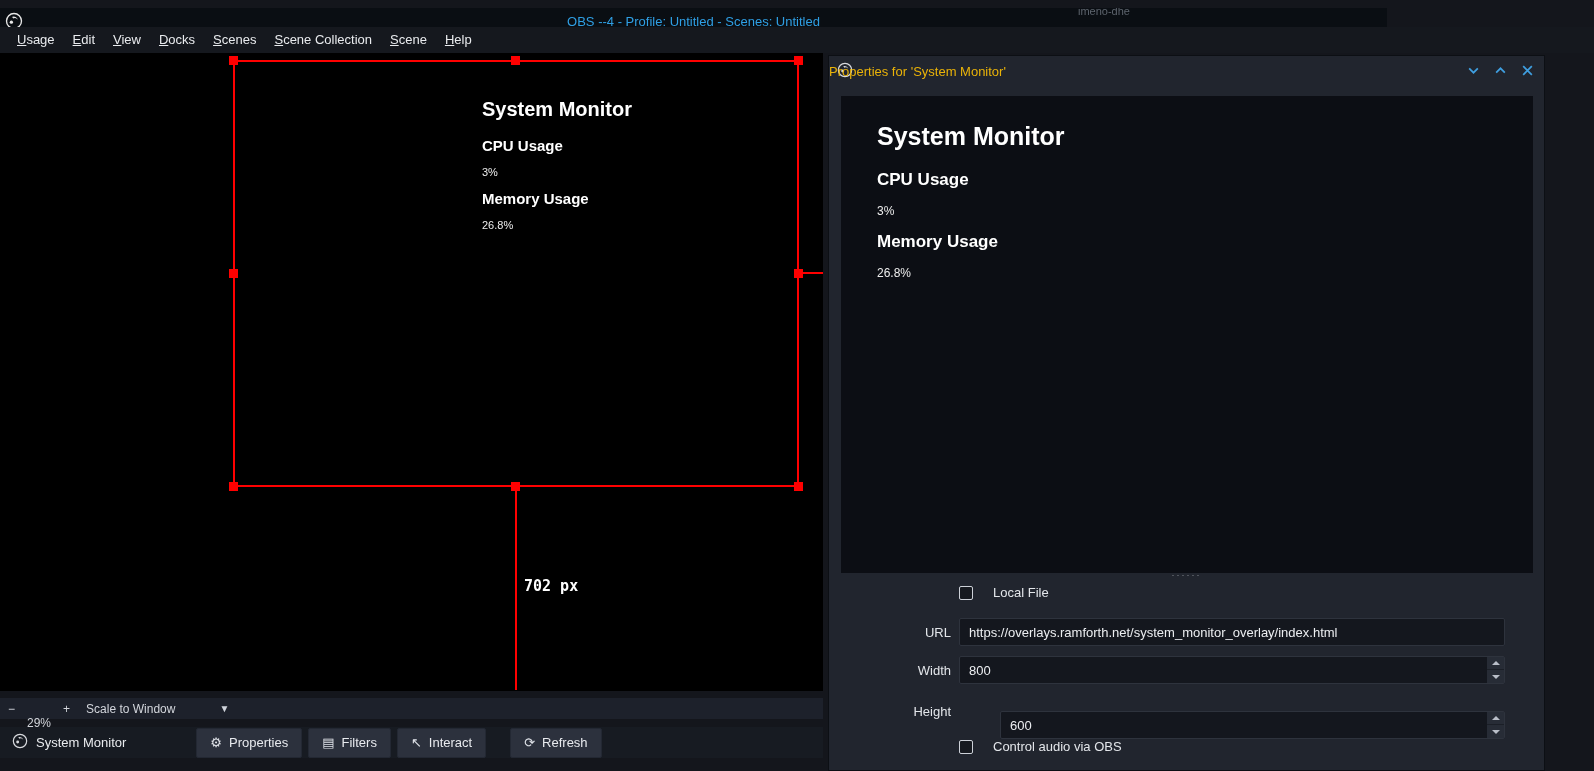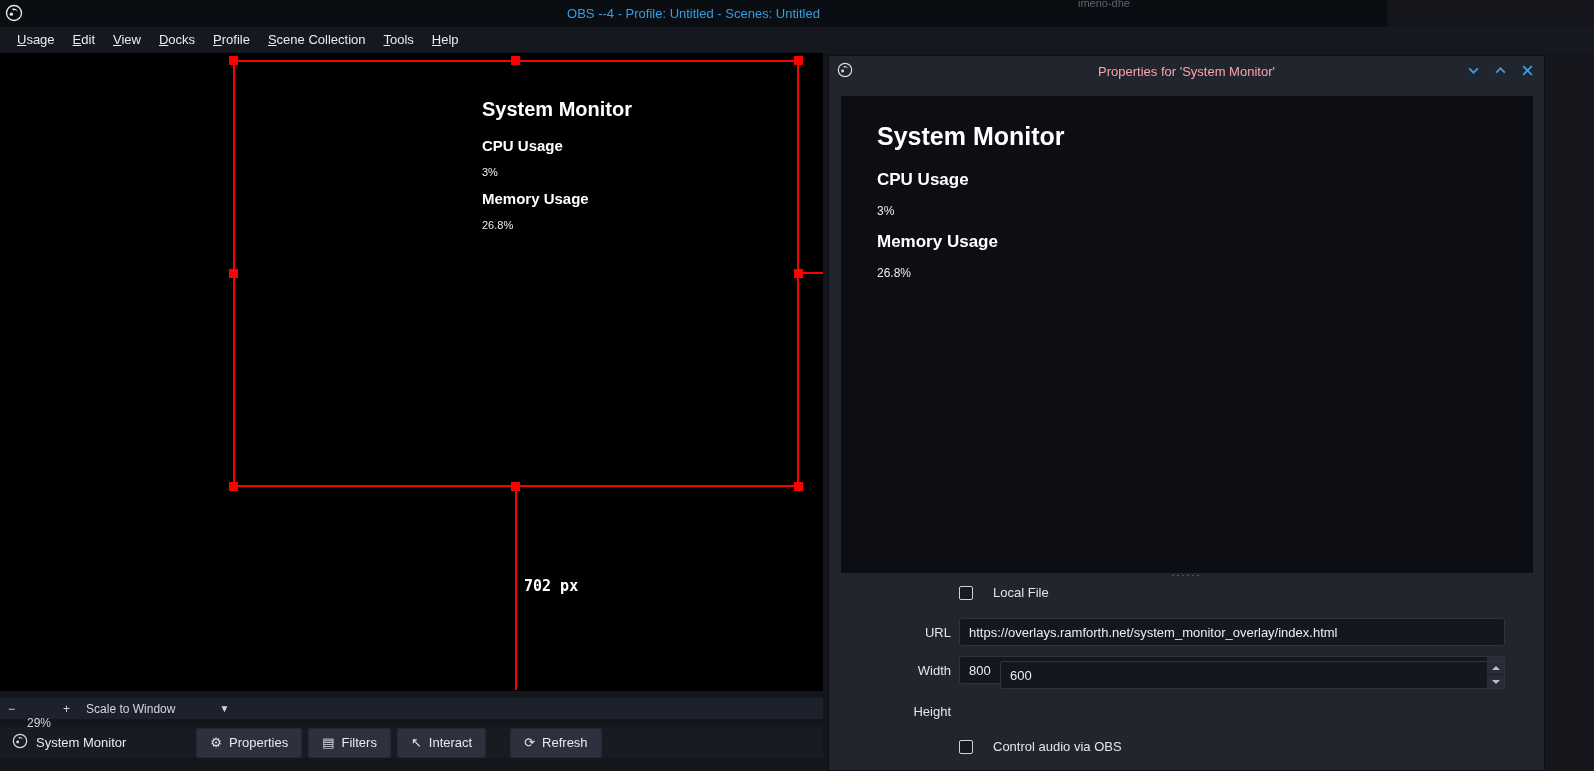--- a/index.html
+++ b/index.html
@@ -1,20 +1,20 @@
 <!DOCTYPE html>
 <html><head>
 <meta charset="utf-8">
 <style>
   * { margin:0; padding:0; box-sizing:border-box; }
   html,body { width:1594px; height:771px; overflow:hidden; background:#14161c;
               font-family:"Liberation Sans",sans-serif; position:relative; }
 
   
-  .titlebar { position:absolute; left:0; top:0; width:1387px; height:27px; background:#0a0e13; overflow:hidden; z-index:5; }
+  .titlebar { position:absolute; left:0; top:8px; width:1387px; height:27px; background:#0a0e13; overflow:hidden; z-index:5; }
   .obs-logo { display:inline-block; }
   .titlebar .obs-logo { position:absolute; left:5px; top:4px; }
   .title-text { position:absolute; left:0; right:0; top:6px; text-align:center; font-size:13px; color:#2f9fe4; }
   .artifact-top { position:absolute; left:1078px; top:-3px; font-size:11px; color:#5d646d; }
   .watermark { position:absolute; left:1468px; top:4px; font-size:19px; font-weight:bold; letter-spacing:2px;
                color:#2a333c; white-space:nowrap; font-style:italic; }
 
   
   .menubar { position:absolute; left:0; top:27px; width:1594px; height:26px; background:#15181e;
              display:flex; align-items:center; padding-left:8px; z-index:5; }
@@ -53,21 +53,21 @@
               display:flex; align-items:center; gap:7px; padding:0 13px; font-size:13px; color:#e8eaee; cursor:default; }
   .tool-btn .ticon { font-size:13px; color:#dfe2e8; }
   .tool-btn.first { margin-left:70px; }
   .tool-btn.gap { margin-left:18px; }
 
   
   .props { position:absolute; left:828px; top:55px; width:717px; height:716px; background:#21252e;
            border:1px solid #0c0f14; z-index:4; }
   .props-titlebar { position:relative; height:30px; }
   .props-titlebar .obs-logo { position:absolute; left:8px; top:6px; }
-  .props-title { position:absolute; left:0; right:0; top:8px; text-align:center; font-size:13px; color:#fca5a5; }
+  .props-title { position:absolute; left:0; right:0; top:8px; font-size:13px; color:#eab308; }
   .props-controls { position:absolute; right:10px; top:8px; display:flex; gap:14px; align-items:center; }
   .props-controls span { display:inline-flex; cursor:default; }
 
   .preview { position:absolute; left:12px; top:40px; width:692px; height:477px; background:#0c0e14; overflow:hidden; }
   .pv-text { position:absolute; left:36px; top:26px; color:#fff; }
   .pv-text .t1 { font-size:25px; font-weight:bold; margin-bottom:19px; }
   .pv-text .t2 { font-size:17px; font-weight:bold; margin-bottom:14px; }
   .pv-text .t3 { font-size:12px; margin-bottom:14px; color:#ededed; }
 
   .divider-dots { position:absolute; left:0; right:0; top:514px; text-align:center; color:#8a8f96;
@@ -103,23 +103,23 @@
   <span class="artifact-top">imeno-dhe</span>
   <span class="title-text">OBS --4 - Profile: Untitled - Scenes: Untitled</span>
   <span class="watermark">HARDCOPY</span>
 </div>
 
 <div class="menubar">
   <span class="menu-item">Usage</span>
   <span class="menu-item">Edit</span>
   <span class="menu-item">View</span>
   <span class="menu-item">Docks</span>
-  <span class="menu-item">Profile</span>
+  <span class="menu-item">Scenes</span>
   <span class="menu-item">Scene Collection</span>
-  <span class="menu-item">Tools</span>
+  <span class="menu-item">Scene</span>
   <span class="menu-item">Help</span>
 </div>
 
 <div class="canvas">
 
   <div class="src-bounds">
     <span class="h h-tl"></span>
     <span class="h h-tm"></span>
     <span class="h h-tr"></span>
     <span class="h h-ml"></span>
@@ -235,21 +235,21 @@
     <input class="txt-input" type="text" value="800" style="">
     <span class="spin-btn spin-up">
         <span class="tri-up"></span>
       </span>
     <span class="spin-btn spin-down">
         <span class="tri-down"></span>
       </span>
   </div>
 
   <div class="frm-label" style="top:648px;">Height</div>
-  <div class="txt-wrap spin" style="top:605px;padding-left:41px;">
+  <div class="txt-wrap spin" style="top:655px;padding-left:41px;">
     <input class="txt-input" type="text" value="600" style="">
     <span class="spin-btn spin-up">
         <span class="tri-up"></span>
       </span>
     <span class="spin-btn spin-down">
         <span class="tri-down"></span>
       </span>
   </div>
 
   <div class="chk-row" style="top:683px;">

